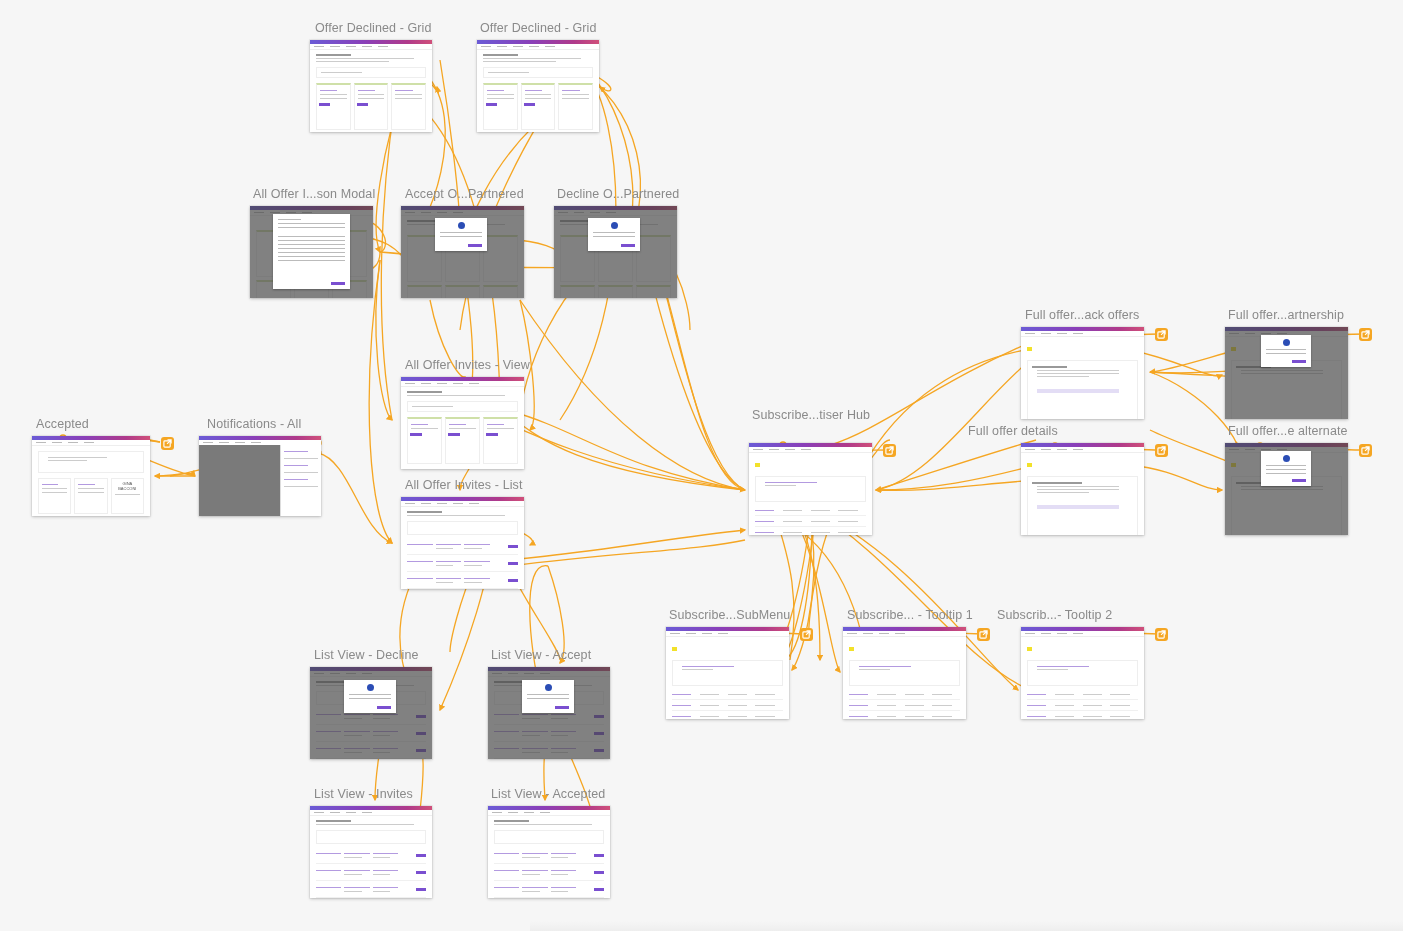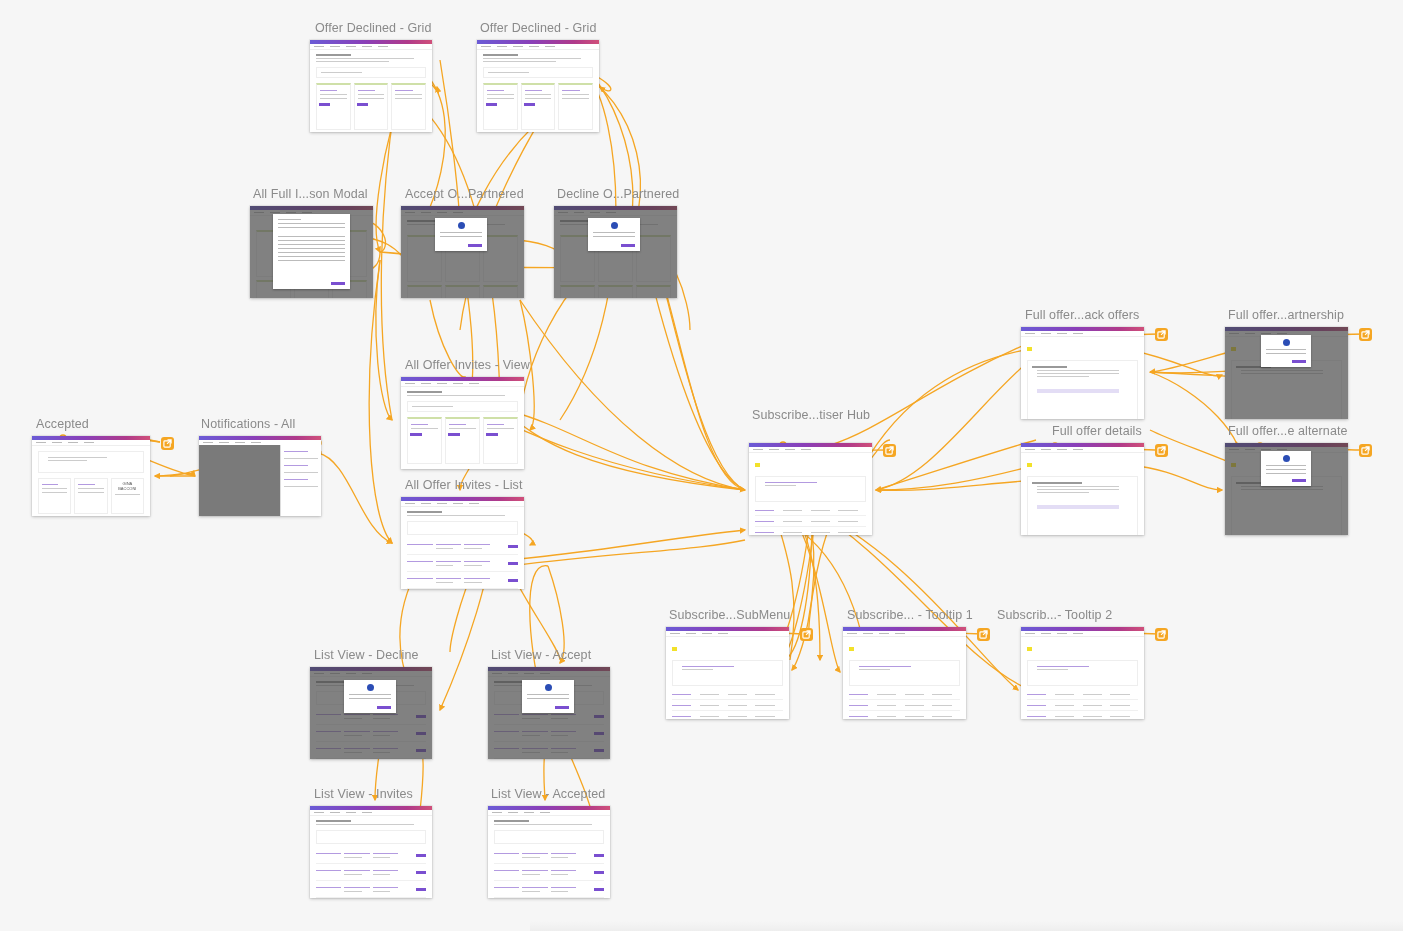--- a/index.html
+++ b/index.html
@@ -296,21 +296,21 @@
           <div class="btn"></div>
         </div>
         <div class="card">
           <div class="a"></div>
           <div class="l"></div>
           <div class="l"></div>
         </div>
       </div>
   </div>
 
-  <div class="label" style="left:253px;top:187px">All Full I...son Modal</div>
+  <div class="label" style="left:253px;top:187px">All Offer I...son Modal</div>
   <div class="art" style="left:250px;top:206px;width:123px;height:92px">
     <div class="topbar"></div>
     <div class="nav"><span></span><span></span><span></span><span></span></div>
     <div class="grid3" style="margin-top:14px">
         <div class="card"></div>
         <div class="card"></div>
         <div class="card"></div>
       </div>
     <div class="grid3">
         <div class="card"></div>
@@ -461,21 +461,21 @@
       <div class="card" style="border-top:1px solid #eee;height:30px;font-size:4px;color:#555;text-align:center"><span>GINA BACCONI</span><div class="l"></div></div>
     </div>
   </div>
   <div class="ext-btn" style="left:161px;top:437px">
     <svg viewBox="0 0 10 10">
         <rect x="1" y="2" width="7" height="7" rx="1" fill="none" stroke="#fff" stroke-width="1.3"></rect>
         <path d="M5 1h4v4M9 1L4.5 5.5" fill="none" stroke="#fff" stroke-width="1.3"></path>
       </svg>
   </div>
 
-  <div class="label" style="left:201px;top:417px">Notifications - All</div>
+  <div class="label" style="left:207px;top:417px">Notifications - All</div>
   <div class="art" style="left:199px;top:436px;width:122px;height:80px">
     <div class="topbar"></div>
     <div class="nav"><span></span><span></span><span></span><span></span></div>
     <div class="dim" style="top:9px;right:40px;background:#7a7a7a"></div>
     <div class="notif-panel">
       <div class="a"></div>
         <div class="l"></div>
         <div class="a"></div>
         <div class="l"></div>
         <div class="a"></div>
@@ -681,21 +681,21 @@
         <div class="mb"></div>
     </div>
   </div>
   <div class="ext-btn" style="left:1359px;top:328px">
     <svg viewBox="0 0 10 10">
         <rect x="1" y="2" width="7" height="7" rx="1" fill="none" stroke="#fff" stroke-width="1.3"></rect>
         <path d="M5 1h4v4M9 1L4.5 5.5" fill="none" stroke="#fff" stroke-width="1.3"></path>
       </svg>
   </div>
 
-  <div class="label" style="left:1052px;top:424px">Full offer details</div>
+  <div class="label" style="left:968px;top:424px">Full offer details</div>
   <div class="art" style="left:1021px;top:443px;width:123px;height:92px">
     <div class="topbar"></div>
     <div class="nav"><span></span><span></span><span></span><span></span></div>
     <span class="yellow-logo"></span>
     <div class="panel" style="height:55px">
         <div class="title" style="margin:2px 1px;width:50px"></div>
         <div class="para"></div>
         <div class="para"></div>
         <div class="para" style="width:50%"></div>
         <div class="para" style="margin-top:12px;background:#e3ddf5;height:4px"></div>

